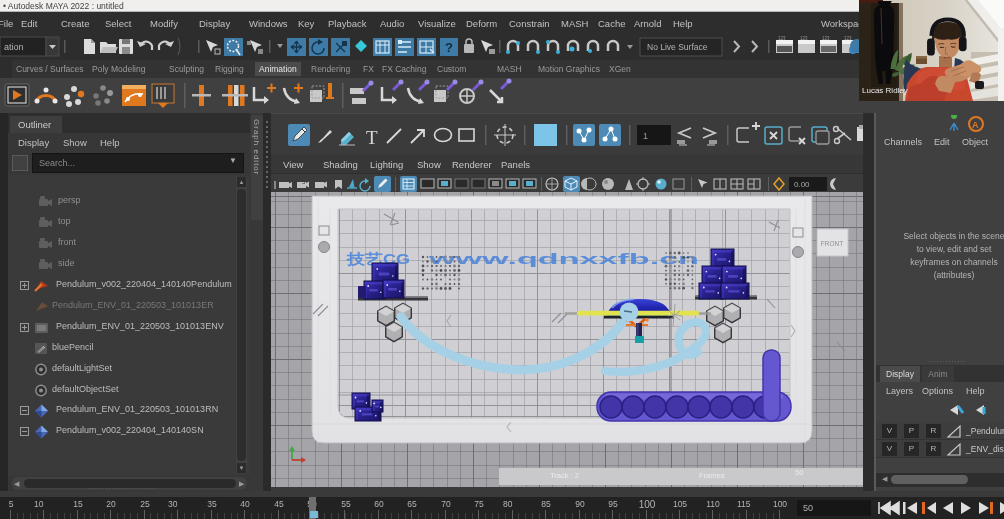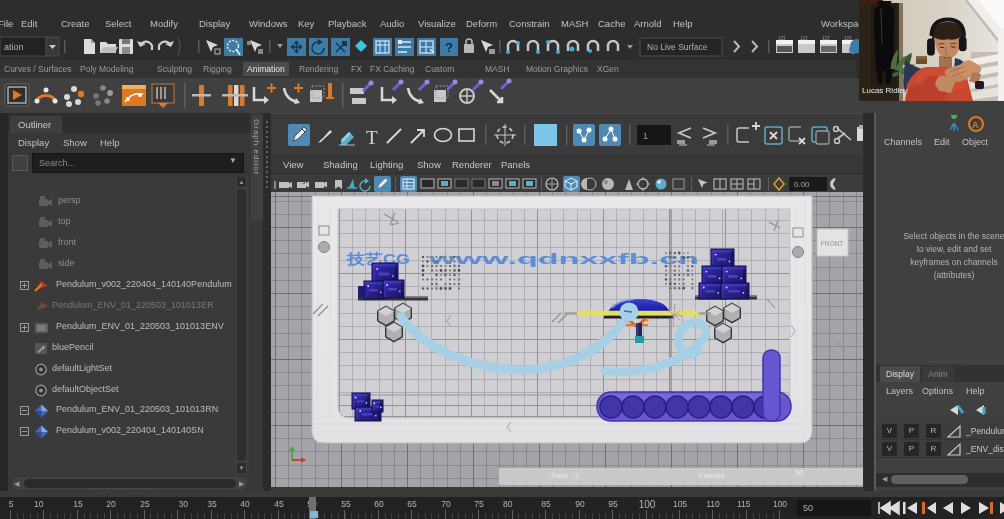--- a/index.html
+++ b/index.html
@@ -4,20 +4,23 @@
 *{margin:0;padding:0;box-sizing:border-box}
 html,body{width:1004px;height:519px;overflow:hidden;background:#2d2d2d;font-family:"Liberation Sans",sans-serif}
 #root{position:relative;width:1004px;height:519px;background:#2d2d2d}
 .abs{position:absolute}
 .mi{color:#c2c2c2;font-size:9.5px;position:absolute;top:6px;white-space:nowrap}
 .tab{position:absolute;top:2px;height:14px;font-size:8.5px;color:#9a9a9a;padding:2px 4px;white-space:nowrap}
 </style></head>
 <body>
 <div id="root">
 
+<div class="abs" style="left:0;top:0;width:1004px;height:12px;background:#f0efee;border-bottom:1px solid #b5b5b5">
+  <div class="abs" style="left:3px;top:1px;font-size:8.5px;color:#444">• Autodesk MAYA 2022&nbsp;: untitled</div>
+</div>
 
 <div class="abs" style="left:0;top:12px;width:1004px;height:21px;background:#2d2d2d">
   <div class="mi" style="left:-2px">File</div>
   <div class="mi" style="left:21px">Edit</div>
   <div class="mi" style="left:61px">Create</div>
   <div class="mi" style="left:105px">Select</div>
   <div class="mi" style="left:150px">Modify</div>
   <div class="mi" style="left:199px">Display</div>
   <div class="mi" style="left:249px">Windows</div>
   <div class="mi" style="left:298px">Key</div>
@@ -141,21 +144,21 @@
   <rect x="842" y="7" width="17" height="13" fill="#c9c9c9"></rect>
           <rect x="842" y="7" width="17" height="4" fill="#f2f2f2"></rect>
           <circle cx="853" cy="17" r="4" fill="#3a88c8"></circle>
           <text x="844" y="6.5" font-size="4.5" fill="#999">123</text>
  </g>
  <circle cx="857" cy="13" r="7" fill="#3e7ba6"></circle>
 </svg>
 
 </div>
 
-<div class="abs" style="left:0;top:60px;width:856px;height:18px;background:#333">
+<div class="abs" style="left:12px;top:60px;width:856px;height:18px;background:#333">
   <div class="tab" style="left:0">Curves / Surfaces</div>
   <div class="tab" style="left:76px">Poly Modeling</div>
   <div class="tab" style="left:153px">Sculpting</div>
   <div class="tab" style="left:199px">Rigging</div>
   <div class="tab" style="left:243px;background:#4b4b4b;color:#e6e6e6">Animation</div>
   <div class="tab" style="left:295px">Rendering</div>
   <div class="tab" style="left:347px">FX</div>
   <div class="tab" style="left:366px">FX Caching</div>
   <div class="tab" style="left:421px">Custom</div>
   <div class="tab" style="left:481px">MASH</div>
@@ -956,21 +959,21 @@
 <div style="position:absolute;left:1px;top:2px;width:20px;text-align:center;font-size:8.5px;color:#b4b4b4">5</div>
 <div style="position:absolute;left:10px;top:13px;width:1px;height:9px;background:#606060"></div>
 <div style="position:absolute;left:34px;top:2px;width:20px;font-size:8.5px;color:#b4b4b4">10</div>
 <div style="position:absolute;left:43px;top:13px;width:1px;height:9px;background:#606060"></div>
 <div style="position:absolute;left:68px;top:2px;width:20px;text-align:center;font-size:8.5px;color:#b4b4b4">15</div>
 <div style="position:absolute;left:77px;top:13px;width:1px;height:9px;background:#606060"></div>
 <div style="position:absolute;left:101px;top:2px;width:20px;text-align:center;font-size:8.5px;color:#b4b4b4">20</div>
 <div style="position:absolute;left:110px;top:13px;width:1px;height:9px;background:#606060"></div>
 <div style="position:absolute;left:135px;top:2px;width:20px;text-align:center;font-size:8.5px;color:#b4b4b4">25</div>
 <div style="position:absolute;left:144px;top:13px;width:1px;height:9px;background:#606060"></div>
-<div style="position:absolute;left:168px;top:2px;width:20px;text-align:right;font-size:8.5px;color:#b4b4b4">30</div>
+<div style="position:absolute;left:168px;top:2px;width:20px;text-align:left;font-size:8.5px;color:#b4b4b4">30</div>
 <div style="position:absolute;left:177px;top:13px;width:1px;height:9px;background:#606060"></div>
 <div style="position:absolute;left:202px;top:2px;width:20px;text-align:center;font-size:8.5px;color:#b4b4b4">35</div>
 <div style="position:absolute;left:211px;top:13px;width:1px;height:9px;background:#606060"></div>
 <div style="position:absolute;left:235px;top:2px;width:20px;text-align:center;font-size:8.5px;color:#b4b4b4">40</div>
 <div style="position:absolute;left:244px;top:13px;width:1px;height:9px;background:#606060"></div>
 <div style="position:absolute;left:269px;top:2px;width:20px;text-align:center;font-size:8.5px;color:#b4b4b4">45</div>
 <div style="position:absolute;left:278px;top:13px;width:1px;height:9px;background:#606060"></div>
 <div style="position:absolute;left:302px;top:2px;width:20px;text-align:center;font-size:8.5px;color:#b4b4b4">50</div>
 <div style="position:absolute;left:311px;top:13px;width:1px;height:9px;background:#606060"></div>
 <div style="position:absolute;left:336px;top:2px;width:20px;text-align:center;font-size:8.5px;color:#b4b4b4">55</div>

